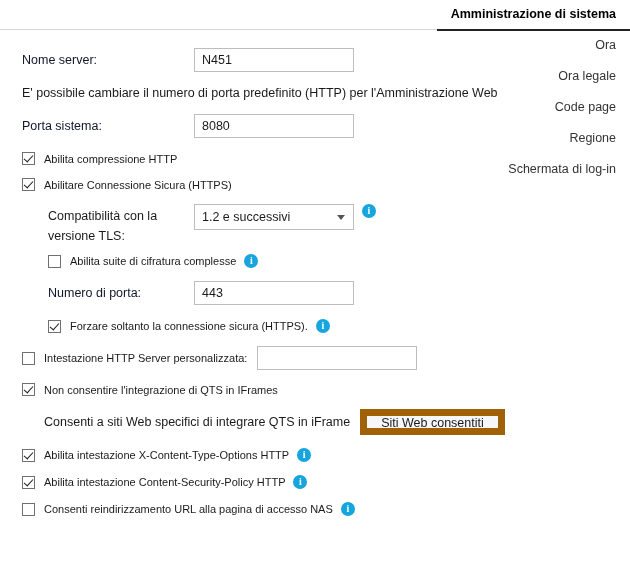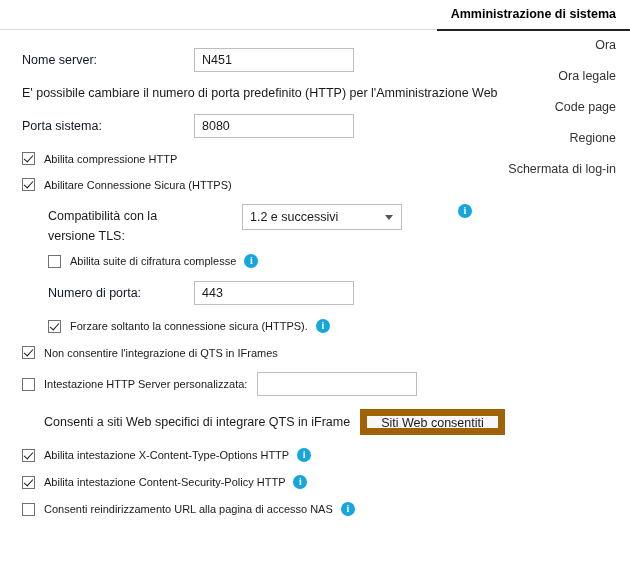--- a/index.html
+++ b/index.html
@@ -152,21 +152,20 @@
     border-top: 5px solid #555555;
   }
   .ind2 { margin-left: 26px; }
   .ind3 { margin-left: 22px; }
   
   .tlsrow {
     display: flex;
     align-items: flex-start;
     margin-bottom: 8px;
     margin-left: 26px;
-    gap: 48px;
   }
   .tlslabel {
     width: 146px;
     font-size: 12.5px;
     color: #1a1a1a;
     line-height: 20px;
     padding-top: 2px;
   }
   .tlslabel .l2 { display: block; }
   
@@ -251,30 +250,30 @@
     <input class="textbox" type="text" value="443" style="">
   </div>
 
   <div class="cbrow ind2">
     <span class="cb checked"></span>
     <span class="cbtext">Forzare soltanto la connessione sicura (HTTPS).</span>
     <span class="info">i</span>
   </div>
 
   <div class="cbrow">
-    <span class="cb checked"></span>
-    <span class="cbtext">Non consentire l'integrazione di QTS in IFrames</span>
-  </div>
-
-  <div class="cbrow">
     <span class="cb"></span>
     <span class="cbtext" style="margin-right:10px">Intestazione HTTP Server personalizzata:</span>
     <input class="textbox" type="text" style="width: 160px;" placeholder="">
   </div>
 
+  <div class="cbrow">
+    <span class="cb checked"></span>
+    <span class="cbtext">Non consentire l'integrazione di QTS in IFrames</span>
+  </div>
+
   <div class="flexrow ind3">
     <span class="inline-label">Consenti a siti Web specifici di integrare QTS in iFrame</span>
     <button class="btn">Siti Web consentiti</button>
   </div>
 
   <div class="cbrow">
     <span class="cb checked"></span>
     <span class="cbtext">Abilita intestazione X-Content-Type-Options HTTP</span>
     <span class="info">i</span>
   </div>

